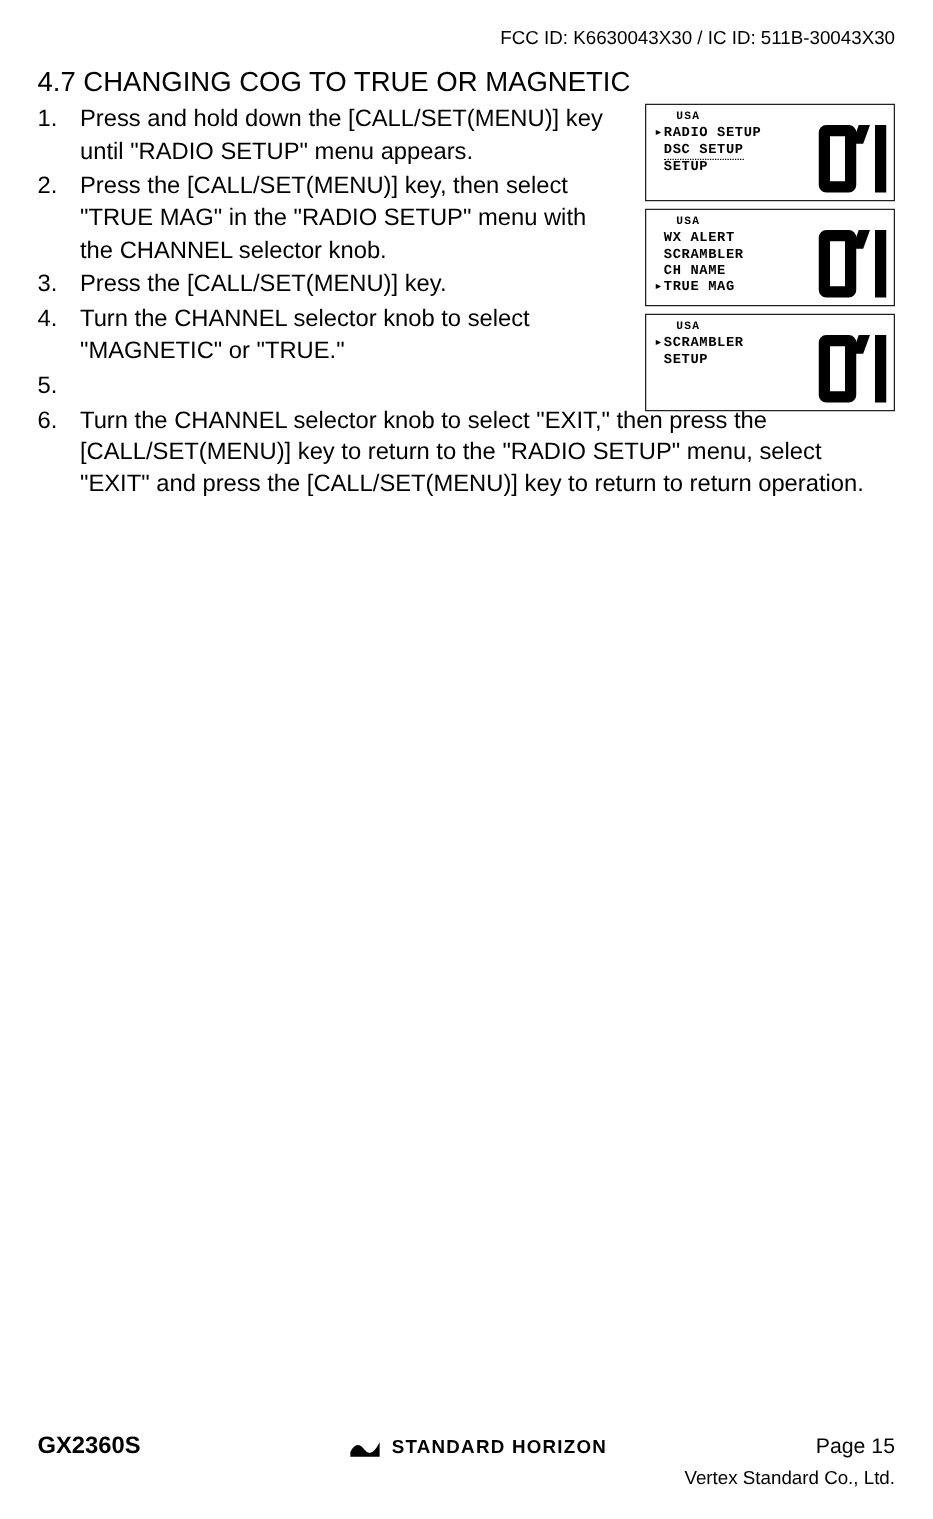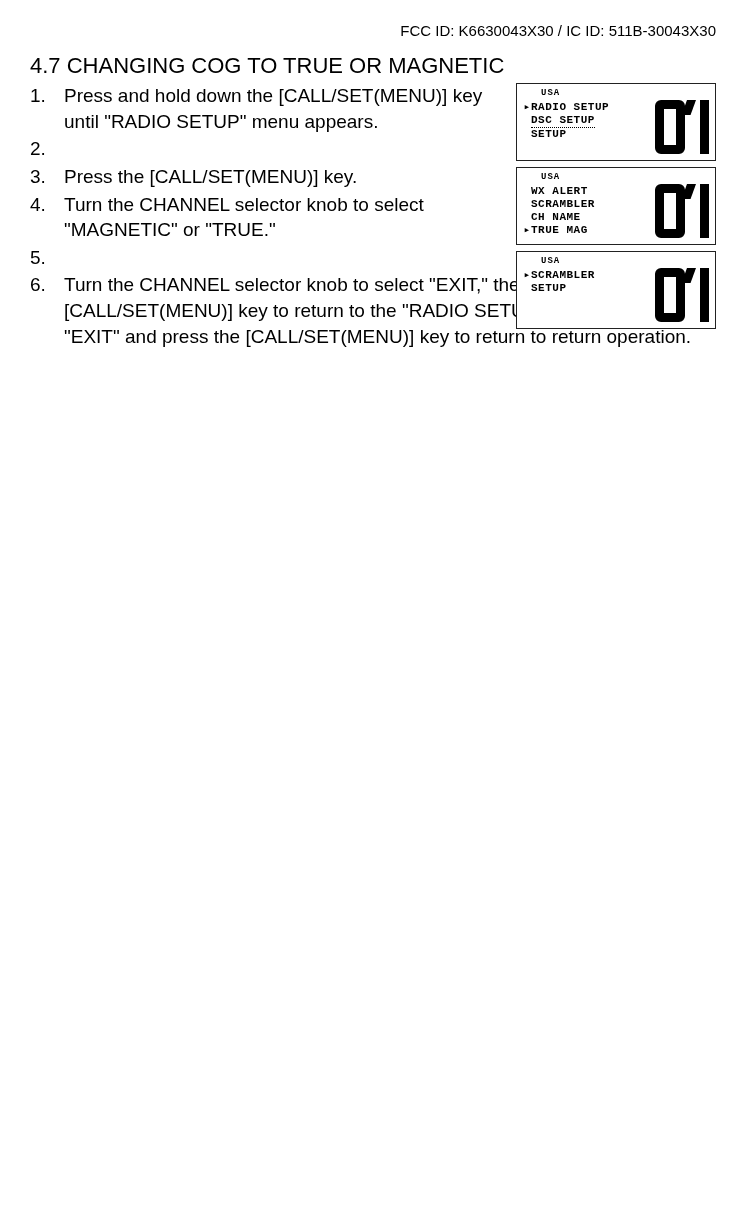--- a/index.html
+++ b/index.html
@@ -113,34 +113,48 @@
         </div>
       </div>
 
     <div id="steps">
         <div class="list-row">
           <div class="list-num">1.</div>
           <div class="list-text nar"><span>Press and hold down the [</span><b>CALL/SET</b><span>(</span><b>MENU</b><span>)] key until "RADIO SETUP" menu appears.</span></div>
         </div>
         <div class="list-row">
           <div class="list-num">2.</div>
+          <div class="list-text nar"><span>Press the [</span><b>CALL/SET</b><span>(</span><b>MENU</b><span>)] key, then select "TRUE MAG" in the "RADIO SETUP" menu with the </span><b>CHANNEL</b><span> selector knob.</span></div>
         </div>
         <div class="list-row">
           <div class="list-num">3.</div>
           <div class="list-text nar"><span>Press the [</span><b>CALL/SET</b><span>(</span><b>MENU</b><span>)] key.</span></div>
         </div>
         <div class="list-row">
           <div class="list-num">4.</div>
           <div class="list-text nar"><span>Turn the </span><b>CHANNEL</b><span> selector knob to select "MAGNETIC" or "TRUE."</span></div>
         </div>
         <div class="list-row">
           <div class="list-num">5.</div>
         </div>
         <div class="list-row">
           <div class="list-num">6.</div>
           <div class="list-text"><span>Turn the </span><b>CHANNEL</b><span> selector knob to select "EXIT," then press the [</span><b>CALL/SET</b><span>(</span><b>MENU</b><span>)] key to return to the "RADIO SETUP" menu, select "EXIT" and press the [</span><b>CALL/SET</b><span>(</span><b>MENU</b><span>)] key to return to return operation.</span></div>
         </div>
       </div>
 
   </div>
 
+  <footer>
+    <div class="footer-row">
+      <span class="model">GX2360S</span>
+      <span class="brand">
+        <svg viewBox="0 0 40 30">
+            <path d="M2 22 Q10 6 20 20 Q28 30 38 10 L38 28 L2 28 Z" fill="#000"></path>
+          </svg>
+        <span>STANDARD HORIZON</span>
+      </span>
+      <span>Page 15</span>
+    </div>
+    <div class="vertex">Vertex Standard Co., Ltd.</div>
+  </footer>
 
 </div>
 
 </body></html>

